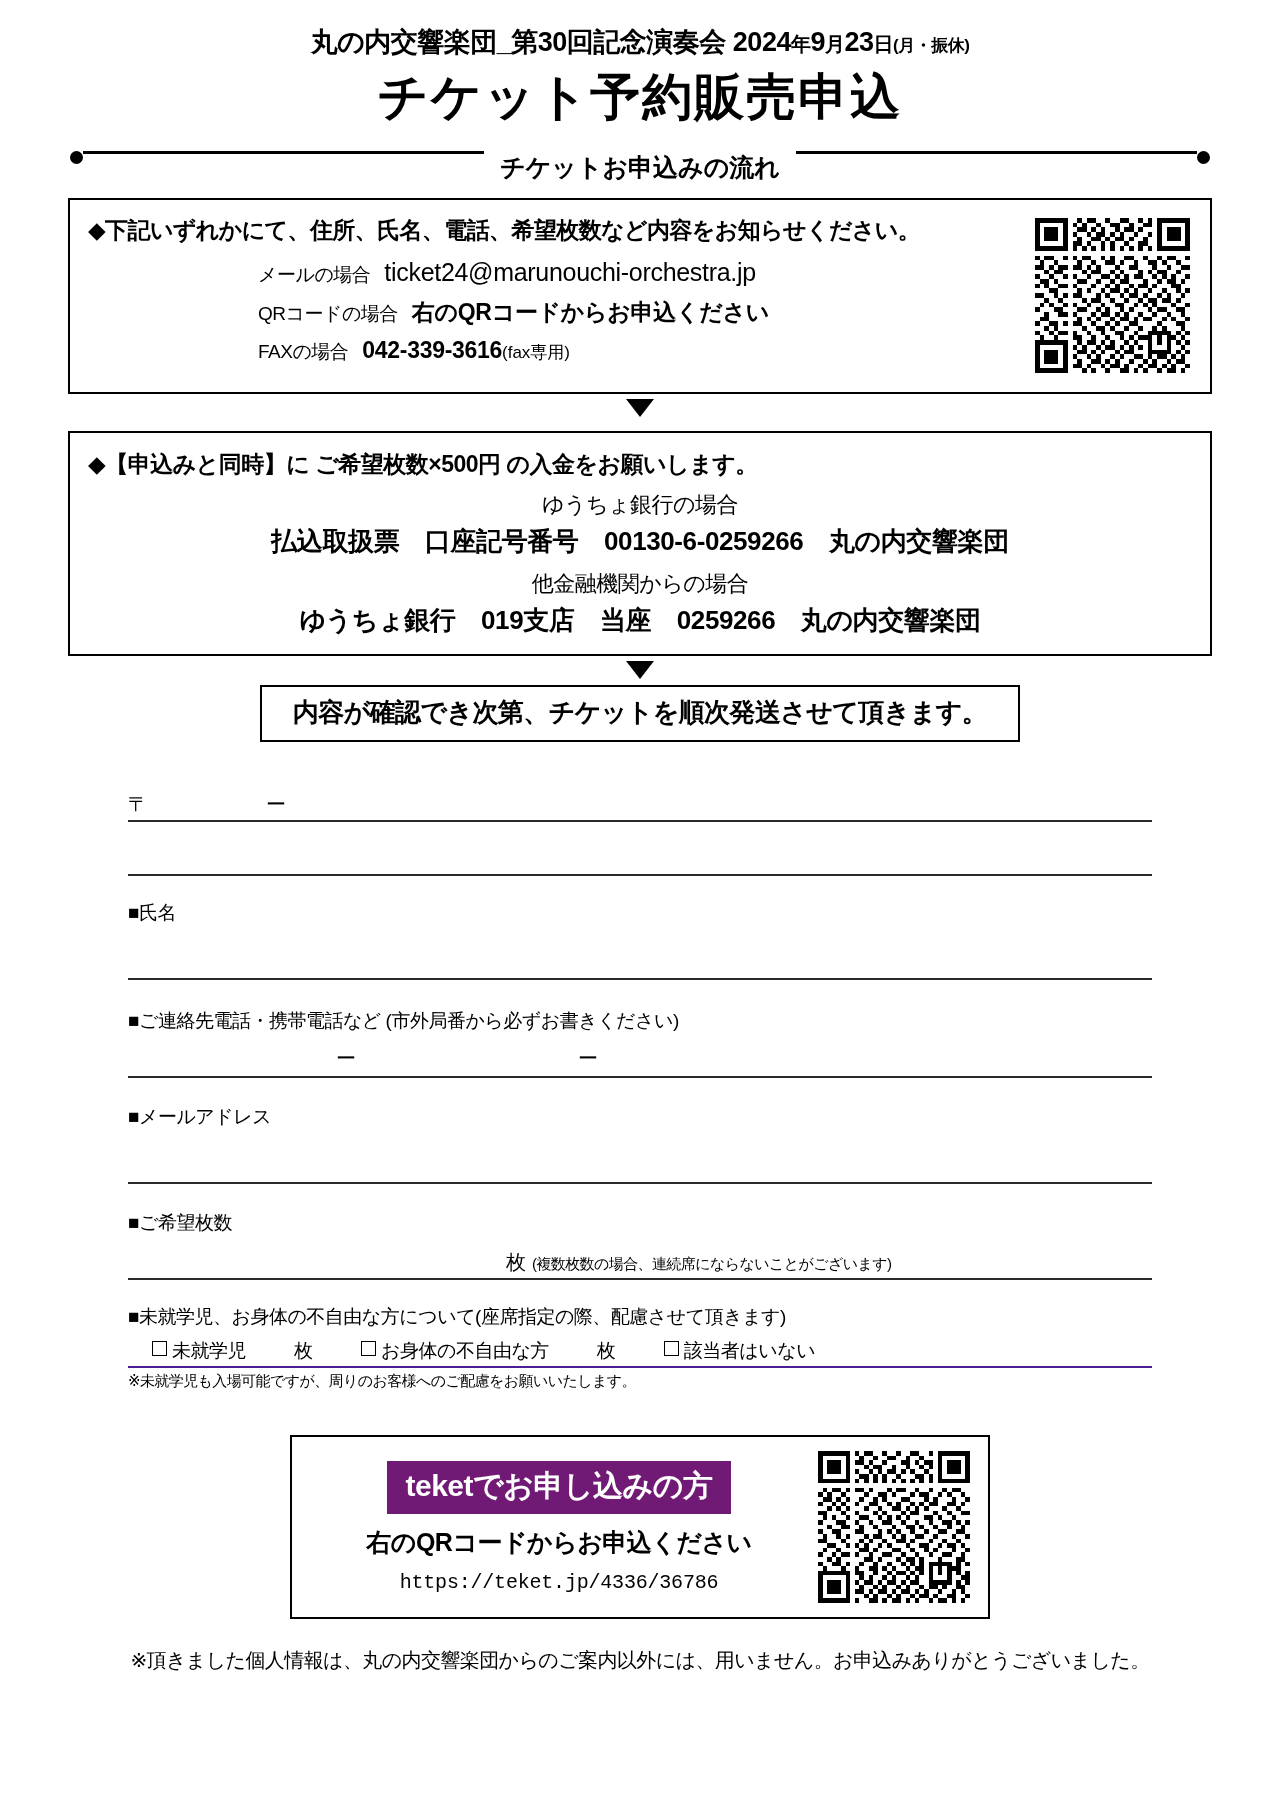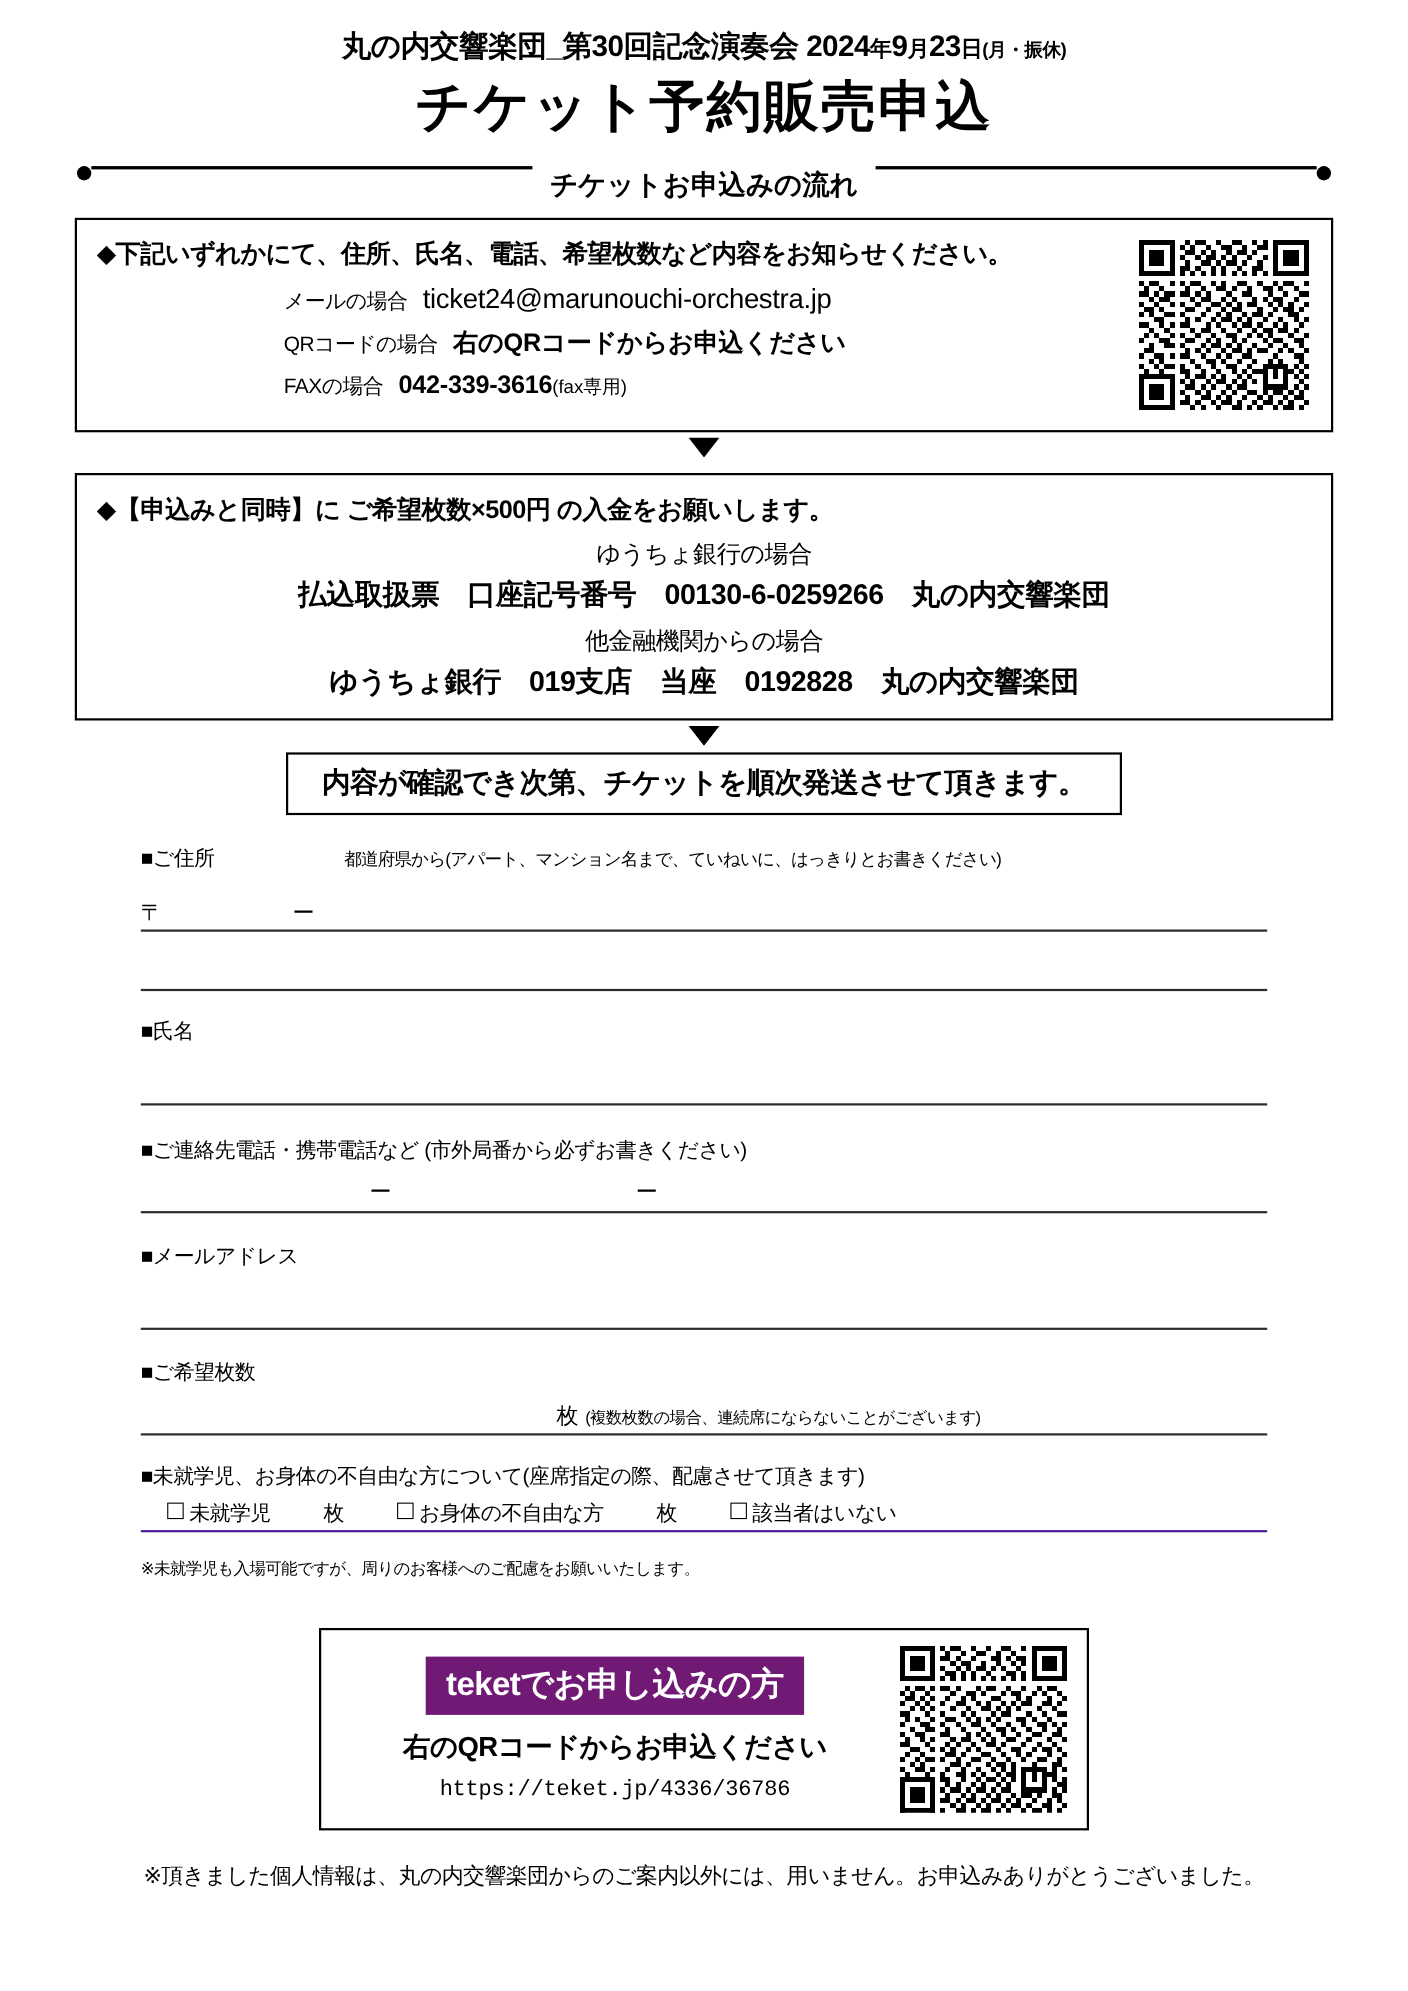--- a/index.html
+++ b/index.html
@@ -250,21 +250,21 @@
   .unit {
     font-size: 19px;
     margin-left: 6px;
   }
   .sp-a { margin-left: 24px; }
   .sp-b { margin-left: 48px; }
 
   .footnote {
     font-size: 15px;
     letter-spacing: -0.6px;
-    margin-top: 24px;
+    margin-top: 4px;
   }
 
   
   .teket-box {
     border: 2px solid #000;
     width: 700px;
     margin: 44px auto 0 auto;
     box-sizing: border-box;
     display: flex;
     align-items: center;
@@ -688,36 +688,32 @@
     </svg>
   </div>
 
   <div class="arrow"></div>
 
   <div class="box box-2">
     <div class="pay-lead">◆【申込みと同時】に ご希望枚数×500円 の入金をお願いします。</div>
     <div class="center-small">ゆうちょ銀行の場合</div>
     <div class="center-big">払込取扱票　口座記号番号　00130-6-0259266　丸の内交響楽団</div>
     <div class="center-small">他金融機関からの場合</div>
-    <div class="center-big">ゆうちょ銀行　019支店　当座　0192828　丸の内交響楽団</div>
+    <div class="center-big">ゆうちょ銀行　019支店　当座　0259266　丸の内交響楽団</div>
   </div>
 
   <div class="arrow"></div>
 
   <div class="confirm-box">
     <div class="confirm-text">内容が確認でき次第、チケットを順次発送させて頂きます。</div>
   </div>
 
   <div class="form">
 
     <div class="field">
-      <div class="field-head">
-        <span class="label">■ご住所</span>
-        <span class="field-hint">都道府県から(アパート、マンション名まで、ていねいに、はっきりとお書きください)</span>
-      </div>
       <div class="field-line tall">
         <span class="inline-mark zip-mark">〒</span>
         <span class="inline-mark zip-dash">ー</span>
       </div>
       <div class="field-line tall"></div>
     </div>
 
     <div class="field" style="margin-top:24px;">
       <div class="field-head">
         <span class="label">■氏名</span>

